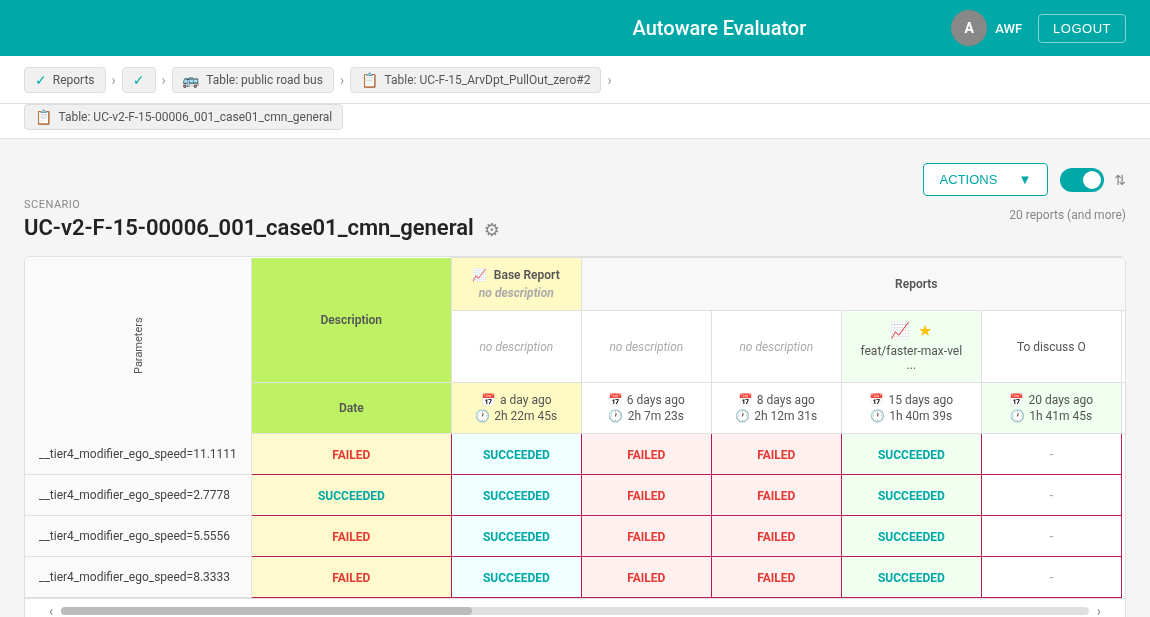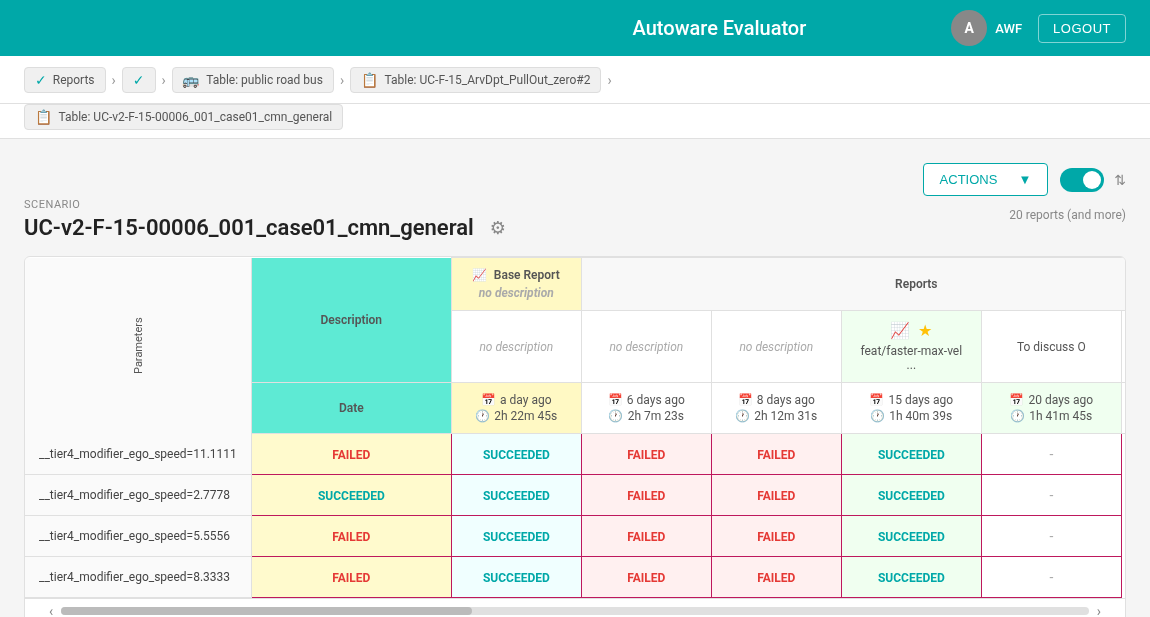--- a/index.html
+++ b/index.html
@@ -112,22 +112,22 @@
     .scenario-label {
       font-size: 11px;
       color: #888;
       text-transform: uppercase;
       letter-spacing: 0.5px;
       margin-bottom: 4px;
       margin-top: 35px;
     }
     .scenario-title-row {
       display: flex;
-      align-items: center;
-      gap: 16px;
+      align-items: flex-end;
+      gap: 10px;
     }
     .scenario-name {
       font-size: 22px;
       font-weight: 600;
       color: #222;
     }
     .gear-icon {
       color: #888;
       font-size: 18px;
       cursor: pointer;
@@ -215,21 +215,21 @@
       color: #555;
       background: #fafafa;
       border-right: 1px solid #e0e0e0;
       padding: 8px 4px;
       vertical-align: middle;
       width: 24px;
     }
 
     
     .col-description {
-      background: #5eead4;
+      background: #bef264;
       border-right: 1px solid #e0e0e0;
       border-bottom: 1px solid #e0e0e0;
       padding: 10px 14px;
       font-weight: 600;
       font-size: 12px;
       color: #555;
       text-align: center;
       min-width: 200px;
     }
     .col-base-report {

